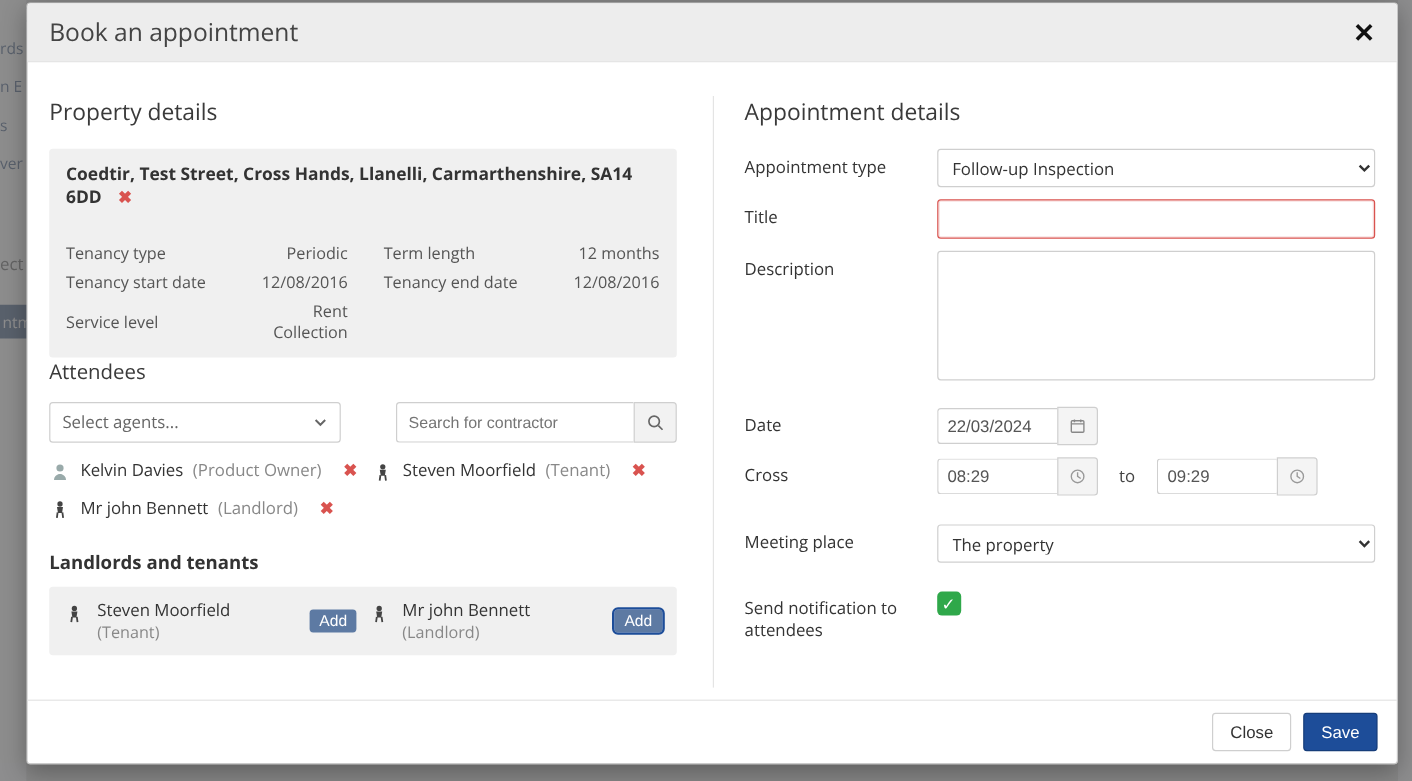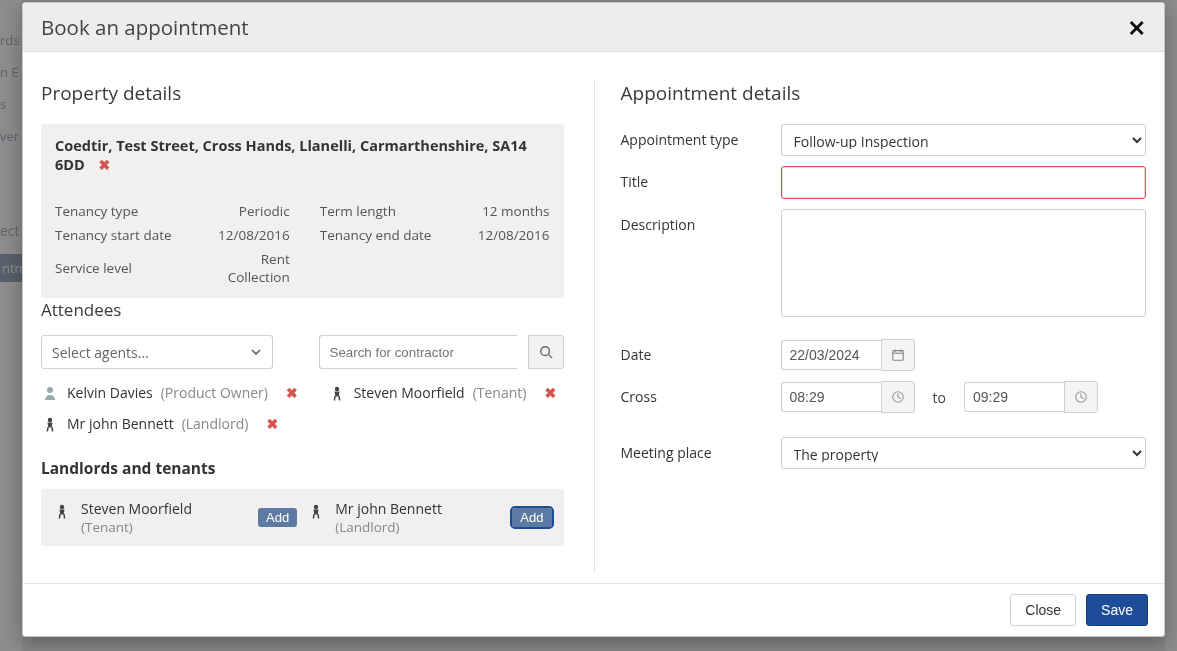--- a/index.html
+++ b/index.html
@@ -46,21 +46,21 @@
   }
   .bg-right-panel {
     position: absolute;
     right: 0; top: 0; bottom: 0; width: 12px;
     background: #fff;
   }
   .bg-btn {
     position:absolute; left:0; top:254px;
     background:#1d4d99;color:#fff;padding:5px 2px;font-size:13px;border-radius:0 3px 3px 0;
   }
-  .bg-ect { position:absolute; left:0; top:221px; color:#555; font-size:14px;}
+  .bg-ect { position:absolute; left:0; top:211px; color:#555; font-size:14px;}
 
   
   .overlay {
     position: absolute;
     inset: 0;
     background: rgba(80,80,80,0.55);
   }
 
   .modal {
     position: absolute;
@@ -164,21 +164,21 @@
     border-radius:3px;
     height:34px;
     display:flex; align-items:center; justify-content:space-between;
     padding:0 10px;
     color:#666;
     background:#fff;
     cursor:pointer;
   }
   .chev { color:#666; }
   .search-wrap {
-    flex:1; display:flex;gap:11px;
+    flex:1; display:flex;
   }
   .search-input {
     flex:1;
     border:1px solid #cfcfcf;
     border-right:none;
     border-radius:3px 0 0 3px;
     height:34px;
     padding:0 10px;
     color:#333;
     outline:none;
@@ -187,21 +187,21 @@
     width:36px; height:34px;
     border:1px solid #cfcfcf;
     border-radius:0 3px 3px 0;
     background:#f2f2f2;
     color:#555;
     cursor:pointer;
     display:flex; align-items:center; justify-content:center;
   }
 
   .attendee-row {
-    display:flex; flex-wrap:wrap; gap: 20px 30px;
+    display:flex; flex-wrap:wrap; gap: 20px 12px;
     font-size: 14px;
   }
   .attendee {
     display:flex; align-items:center; gap:8px;
   }
   .person-icon {
     width:18px; height:18px; display:inline-flex; align-items:center; justify-content:center;
     color:#555;
   }
   .role-muted { color:#888; }
@@ -518,20 +518,28 @@
         <div class="form-label">Meeting place</div>
         <div class="form-field">
           <select class="form-control">
             <option>The property</option>
           </select>
         </div>
       </div>
 
       <div style="height:14px"></div>
 
+      <div class="form-row">
+        <div class="form-label" style="line-height:1.3">Send notification to attendees</div>
+        <div class="form-field">
+          <div class="checkbox-green">
+            <span>✓</span>
+          </div>
+        </div>
+      </div>
 
     </div>
   </div>
 
   <div class="modal-footer">
     <button class="btn btn-default">Close</button>
     <button class="btn btn-primary">Save</button>
   </div>
 </div>
 

